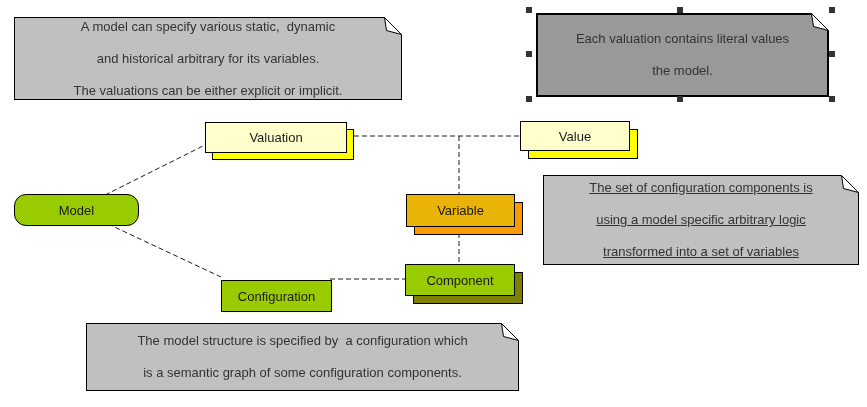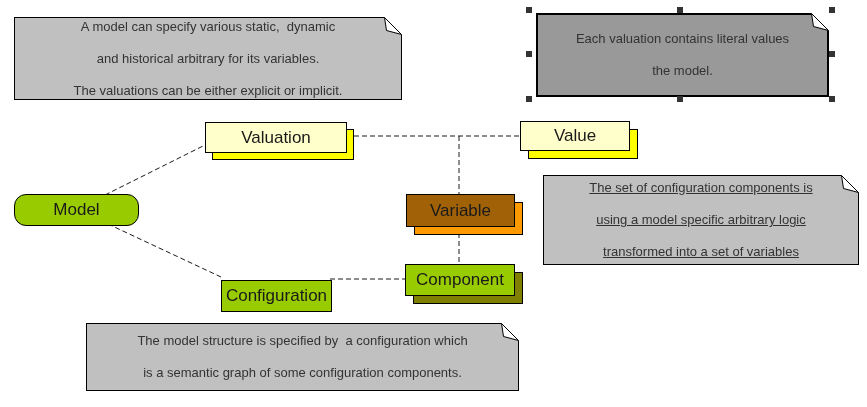--- a/index.html
+++ b/index.html
@@ -15,24 +15,24 @@
 
   
   .shadow{position:absolute;z-index:2;border:1px solid #000;}
   .sh-yellow{background:#ffff00;}
   .sh-orange{background:#ff9900;}
   .sh-olive{background:#808000;}
   .cls{
     position:absolute;z-index:3;
     border:1px solid #000;
     display:flex;align-items:center;justify-content:center;
-    font-size:17px;color:#1a1a1a;
+    font-size:13px;color:#1a1a1a;
   }
   .f-paleyellow{background:#ffffcc;}
-  .f-amber{background:#a16207;}
+  .f-amber{background:#eab308;}
   .f-green{background:#99cc00;}
 
   
   .note{
     position:absolute;z-index:2;
     background:#c0c0c0;border:1px solid #000;
     display:flex;flex-direction:column;justify-content:center;align-items:center;
     font-size:13px;line-height:20px;color:#333333;text-align:center;gap:12px;
   }
   .note.selected{background:#999999;border-width:2px;}

